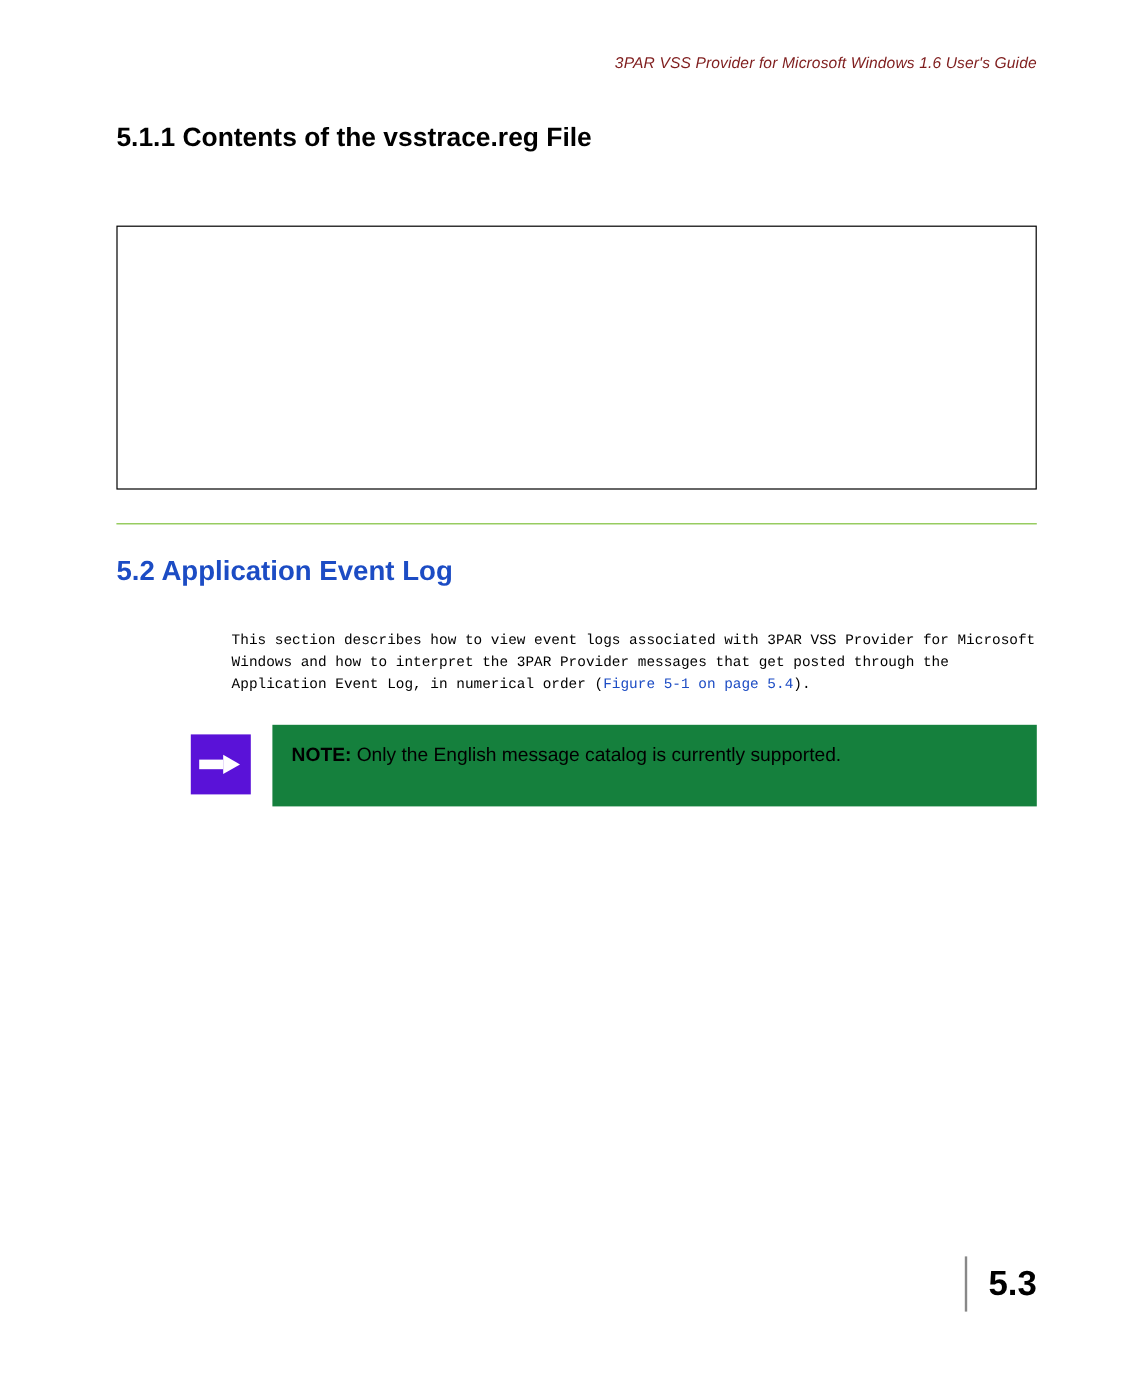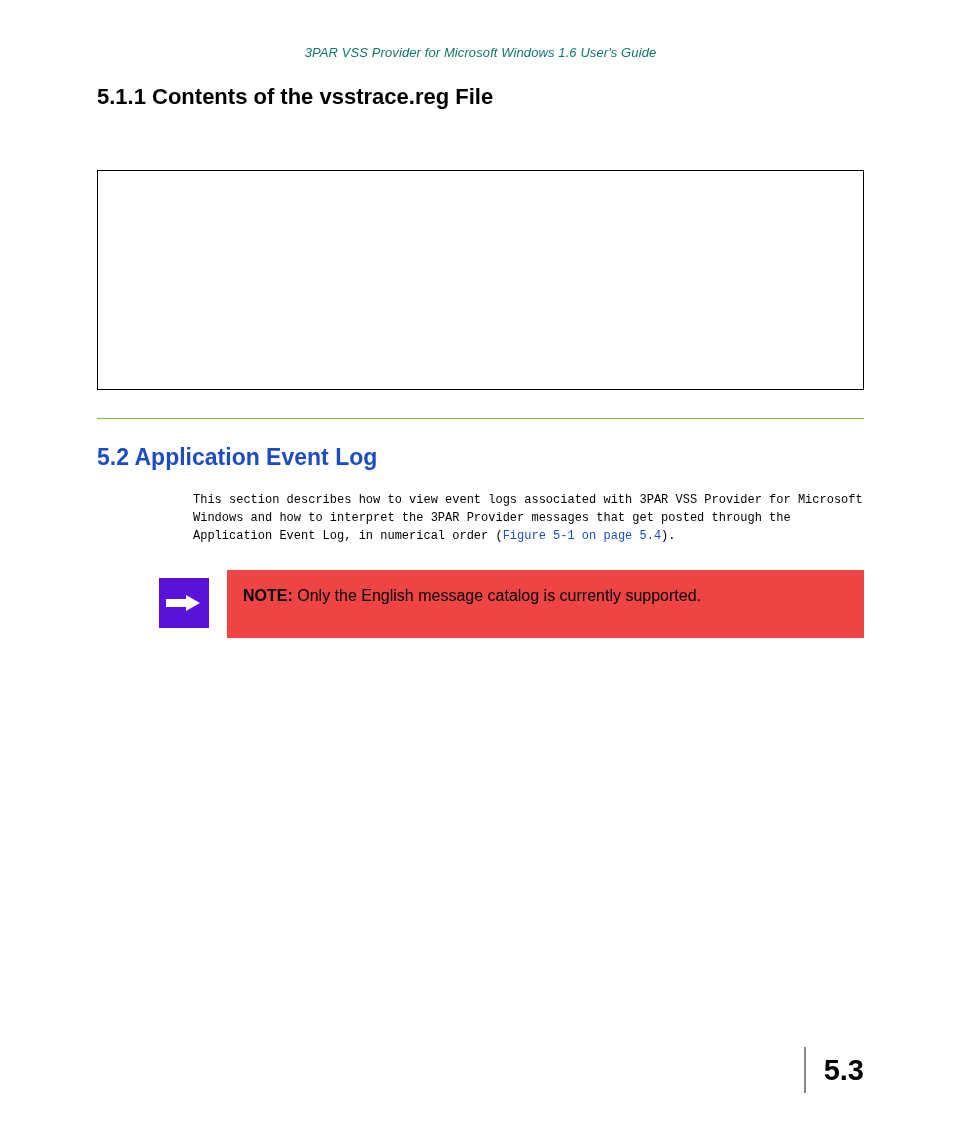--- a/index.html
+++ b/index.html
@@ -8,25 +8,25 @@
       height: 1145px;
       background: #fff;
       font-family: "Segoe UI", "Helvetica Neue", Arial, sans-serif;
       position: relative;
       color: #000;
     }
     .page {
       padding: 45px 90px 0 97px;
     }
     .header-text {
-      text-align: center;
+      text-align: right;
       font-size: 13px;
-      color: #0f766e;
+      color: #7f1d1d;
       font-style: italic;
-      margin-bottom: 24px;
+      margin-bottom: 42px;
       letter-spacing: 0.1px;
     }
     .subsection-heading {
       font-size: 22px;
       font-weight: 700;
       color: #000;
       margin-bottom: 60px;
     }
     .code-box {
       border: 1px solid #000;
@@ -35,21 +35,21 @@
     }
     .hr-green {
       border: none;
       border-top: 1px solid #7ec03a;
       margin-bottom: 25px;
     }
     .section-heading {
       font-size: 23px;
       font-weight: 700;
       color: #1c4cc4;
-      margin-bottom: 20px;
+      margin-bottom: 36px;
     }
     .section-body {
       margin-left: 96px;
       font-size: 12px;
       line-height: 1.5;
       color: #000;
       margin-bottom: 25px;
       font-family: Liberation Mono, monospace;
     }
     .body-link {
@@ -65,21 +65,21 @@
       width: 50px;
       height: 50px;
       background: #5a12d8;
       display: flex;
       align-items: center;
       justify-content: center;
       flex-shrink: 0;
       margin-top: 8px;
     }
     .note-text-box {
-      background: #ef4444;
+      background: #15803d;
       padding: 14px 20px 30px 16px;
       font-size: 16px;
       line-height: 1.5;
       flex: 1;
     }
     .note-label {
       font-weight: 700;
     }
     .page-number-block {
       position: absolute;

